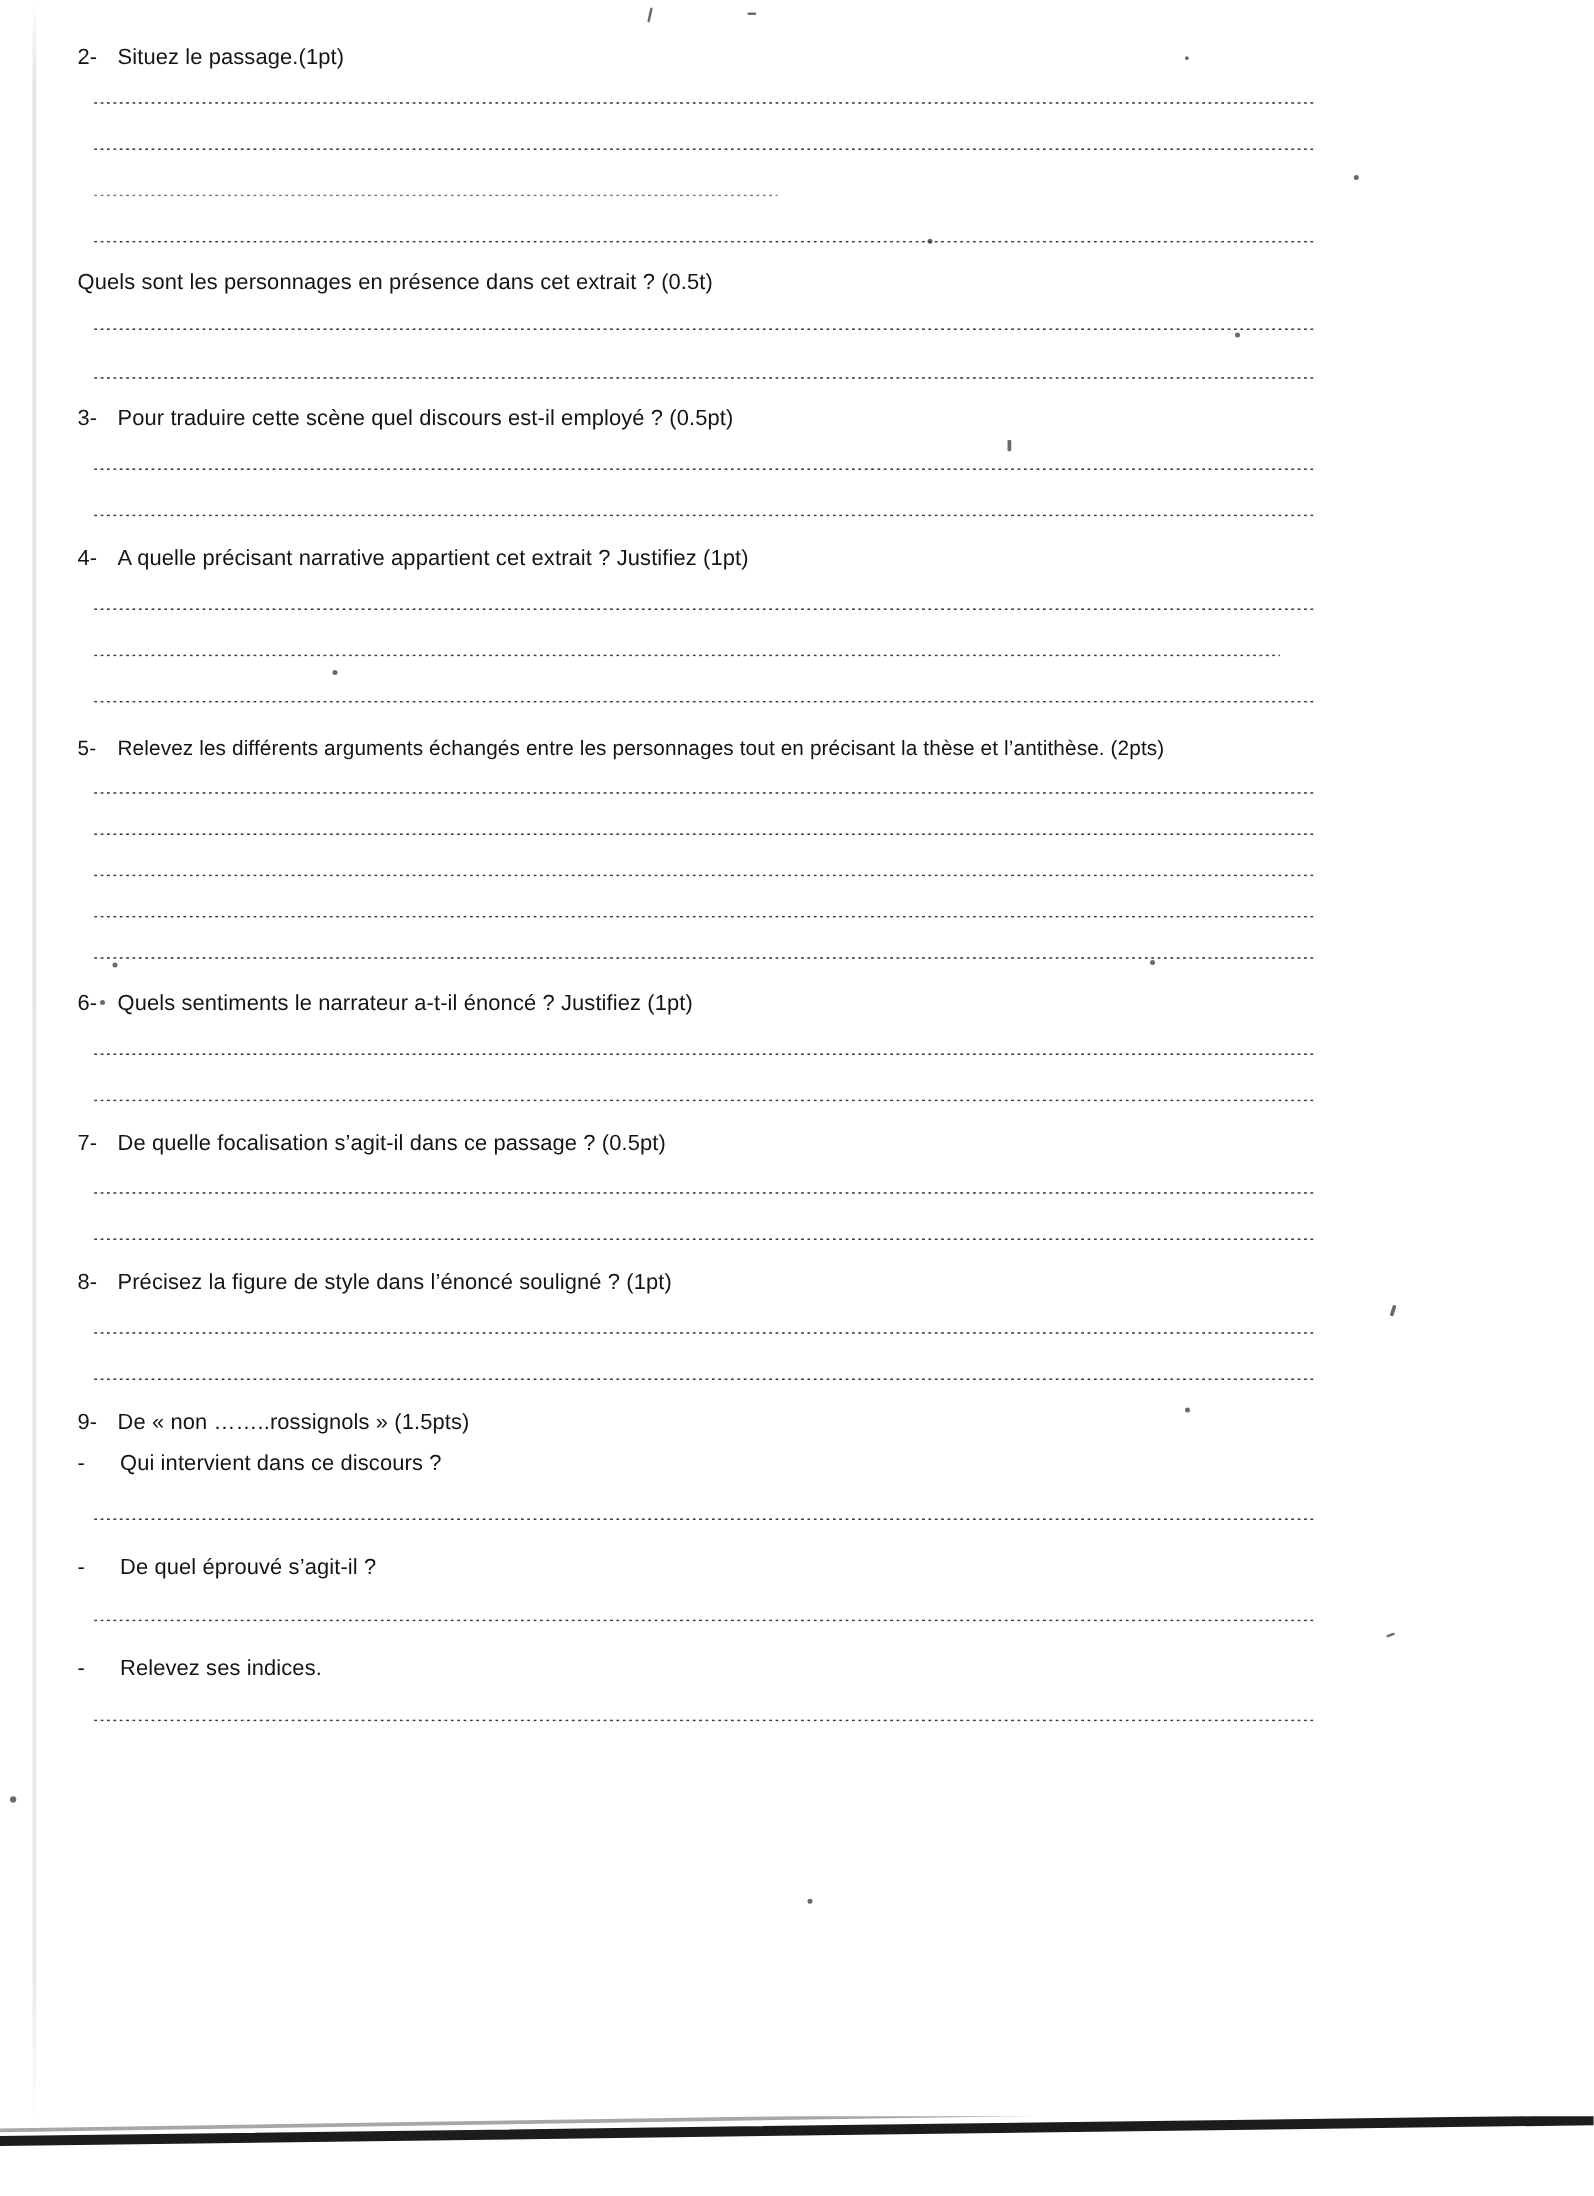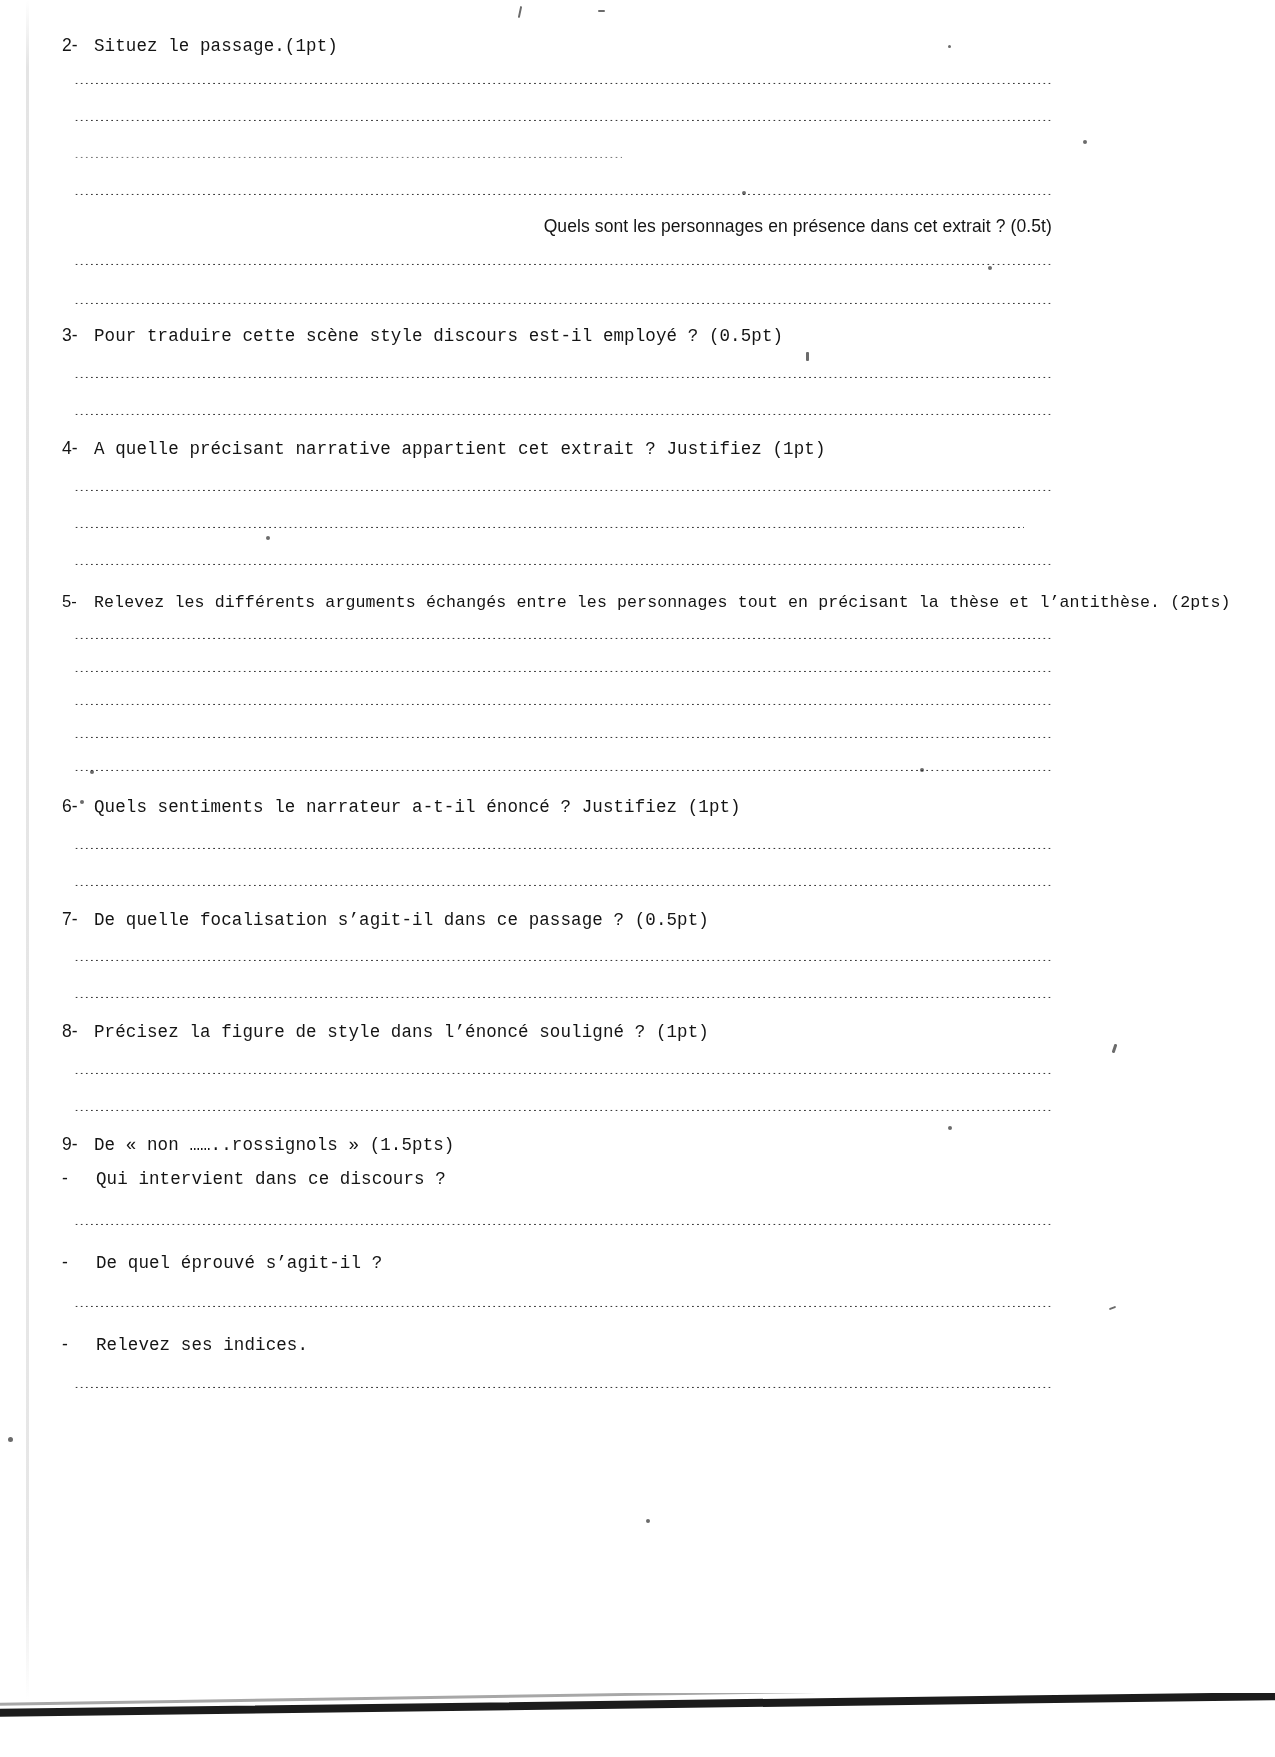--- a/index.html
+++ b/index.html
@@ -79,25 +79,23 @@
     letter-spacing: 0.1px;
     color: #141414;
     white-space: nowrap;
   }
   .q .num {
     flex: 0 0 auto;
     min-width: 32px;
   }
   .q .txt {
     flex: 1 1 auto;
-    font-family: Liberation Mono, monospace;
   }
   .q.plain {
     display: block;
-    text-align: right;
   }
   .q.small {
     font-size: 16.6px;
   }
   .q.dash .num {
     min-width: 34px;
   }
 
   
   .dots {
@@ -173,21 +171,21 @@
     </div>
     <div class="sp24"></div>
     <div class="dots" style="margin-left:12px;"></div>
     <div class="sp36" style="height:36px;"></div>
     <div class="dots" style="margin-left:12px;"></div>
 
     <div class="sp20"></div>
 
     <div class="q">
       <span class="num">3-</span>
-      <span class="txt">Pour traduire cette scène style discours est-il employé ? (0.5pt)</span>
+      <span class="txt">Pour traduire cette scène quel discours est-il employé ? (0.5pt)</span>
     </div>
     <div class="sp26"></div>
     <div class="dots" style="margin-left:12px;"></div>
     <div class="sp34"></div>
     <div class="dots" style="margin-left:12px;"></div>
 
     <div class="sp22"></div>
 
     <div class="q">
       <span class="num">4-</span>

